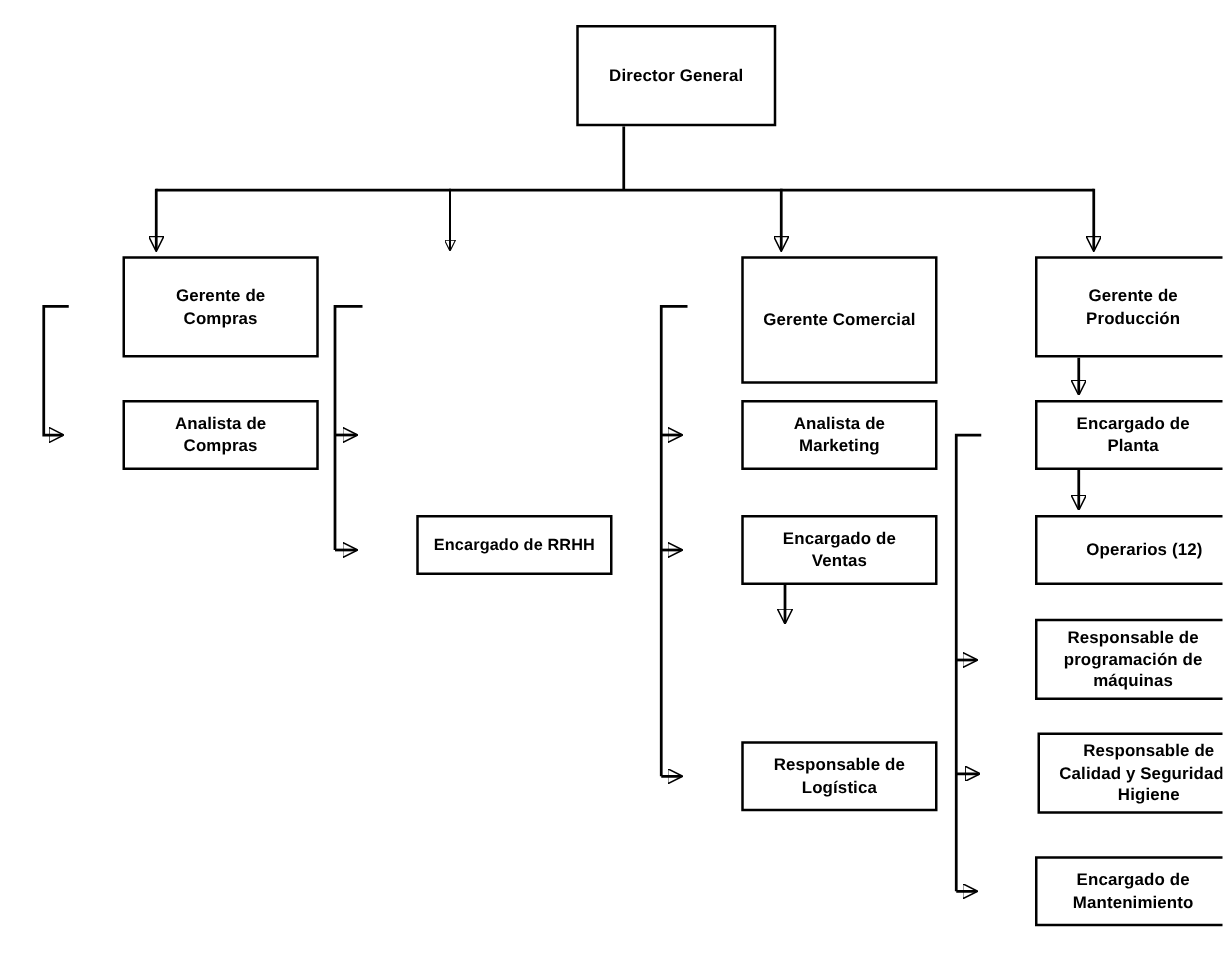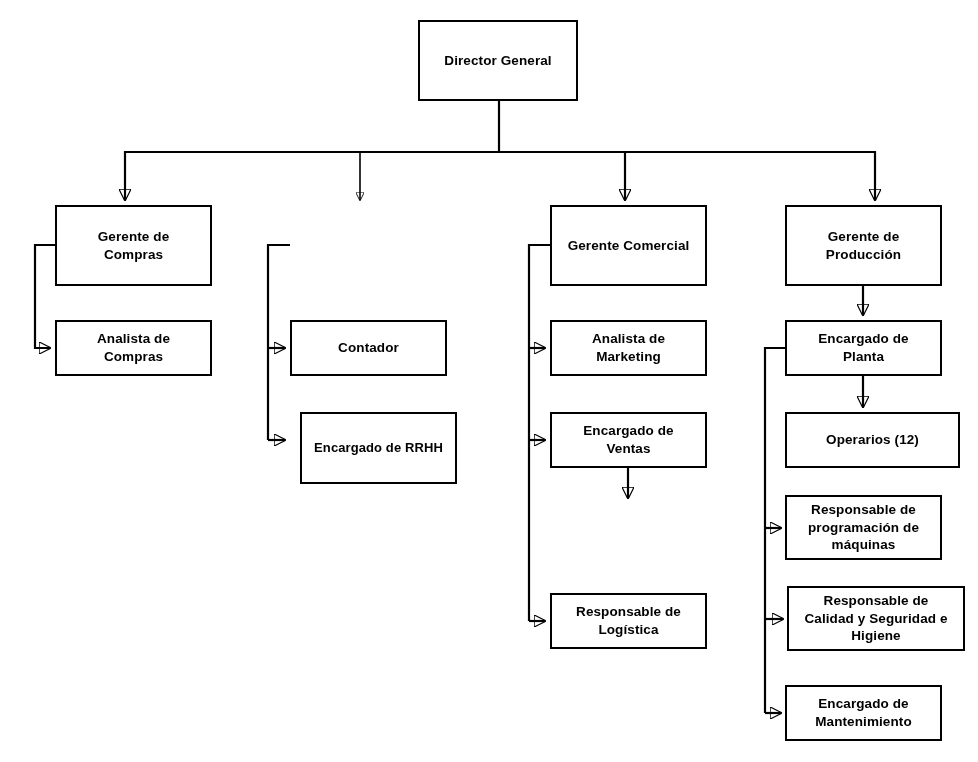--- a/index.html
+++ b/index.html
@@ -29,20 +29,21 @@
     display: flex;
     align-items: center;
     justify-content: center;
     text-align: center;
     color: #000000;
     font-size: 13.5px;
     line-height: 1.30;
     font-weight: 600;
     letter-spacing: 0.1px;
     padding: 2px 4px;
+    margin-left: 43px;
   }
   .node-label {
     display: block;
     width: 100%;
     white-space: pre-line;
   }
   svg.connectors {
     position: absolute;
     left: 0;
     top: 0;
@@ -106,28 +107,25 @@
 
   <div class="node" style="left:55px; top:205px; width:157px; height:81px;">
     <span class="node-label">Gerente de
 Compras</span>
   </div>
   <div class="node" style="left:55px; top:320px; width:157px; height:56px;">
     <span class="node-label">Analista de
 Compras</span>
   </div>
 
-  <div class="node" style="left:290px; top:320px; width:157px; height:56px;">
-    <span class="node-label">Contador</span>
-  </div>
-  <div class="node" style="left:300px; top:412px; width:157px; height:72px; font-size:13px;">
+  <div class="node" style="left:290px; top:412px; width:157px; height:48px; font-size:13px;">
     <span class="node-label">Encargado de RRHH</span>
   </div>
 
-  <div class="node" style="left:550px; top:205px; width:157px; height:81px;">
+  <div class="node" style="left:550px; top:205px; width:157px; height:102px;">
     <span class="node-label">Gerente Comercial</span>
   </div>
   <div class="node" style="left:550px; top:320px; width:157px; height:56px;">
     <span class="node-label">Analista de
 Marketing</span>
   </div>
   <div class="node" style="left:550px; top:412px; width:157px; height:56px;">
     <span class="node-label">Encargado de
 Ventas</span>
   </div>

